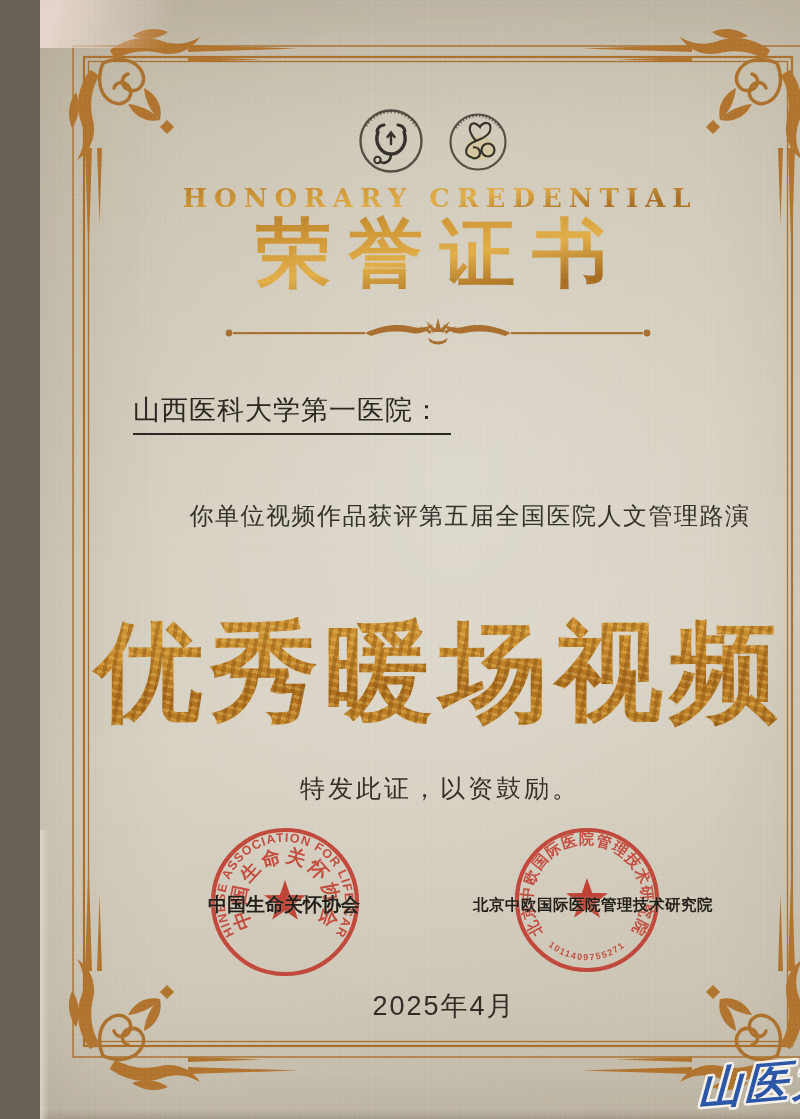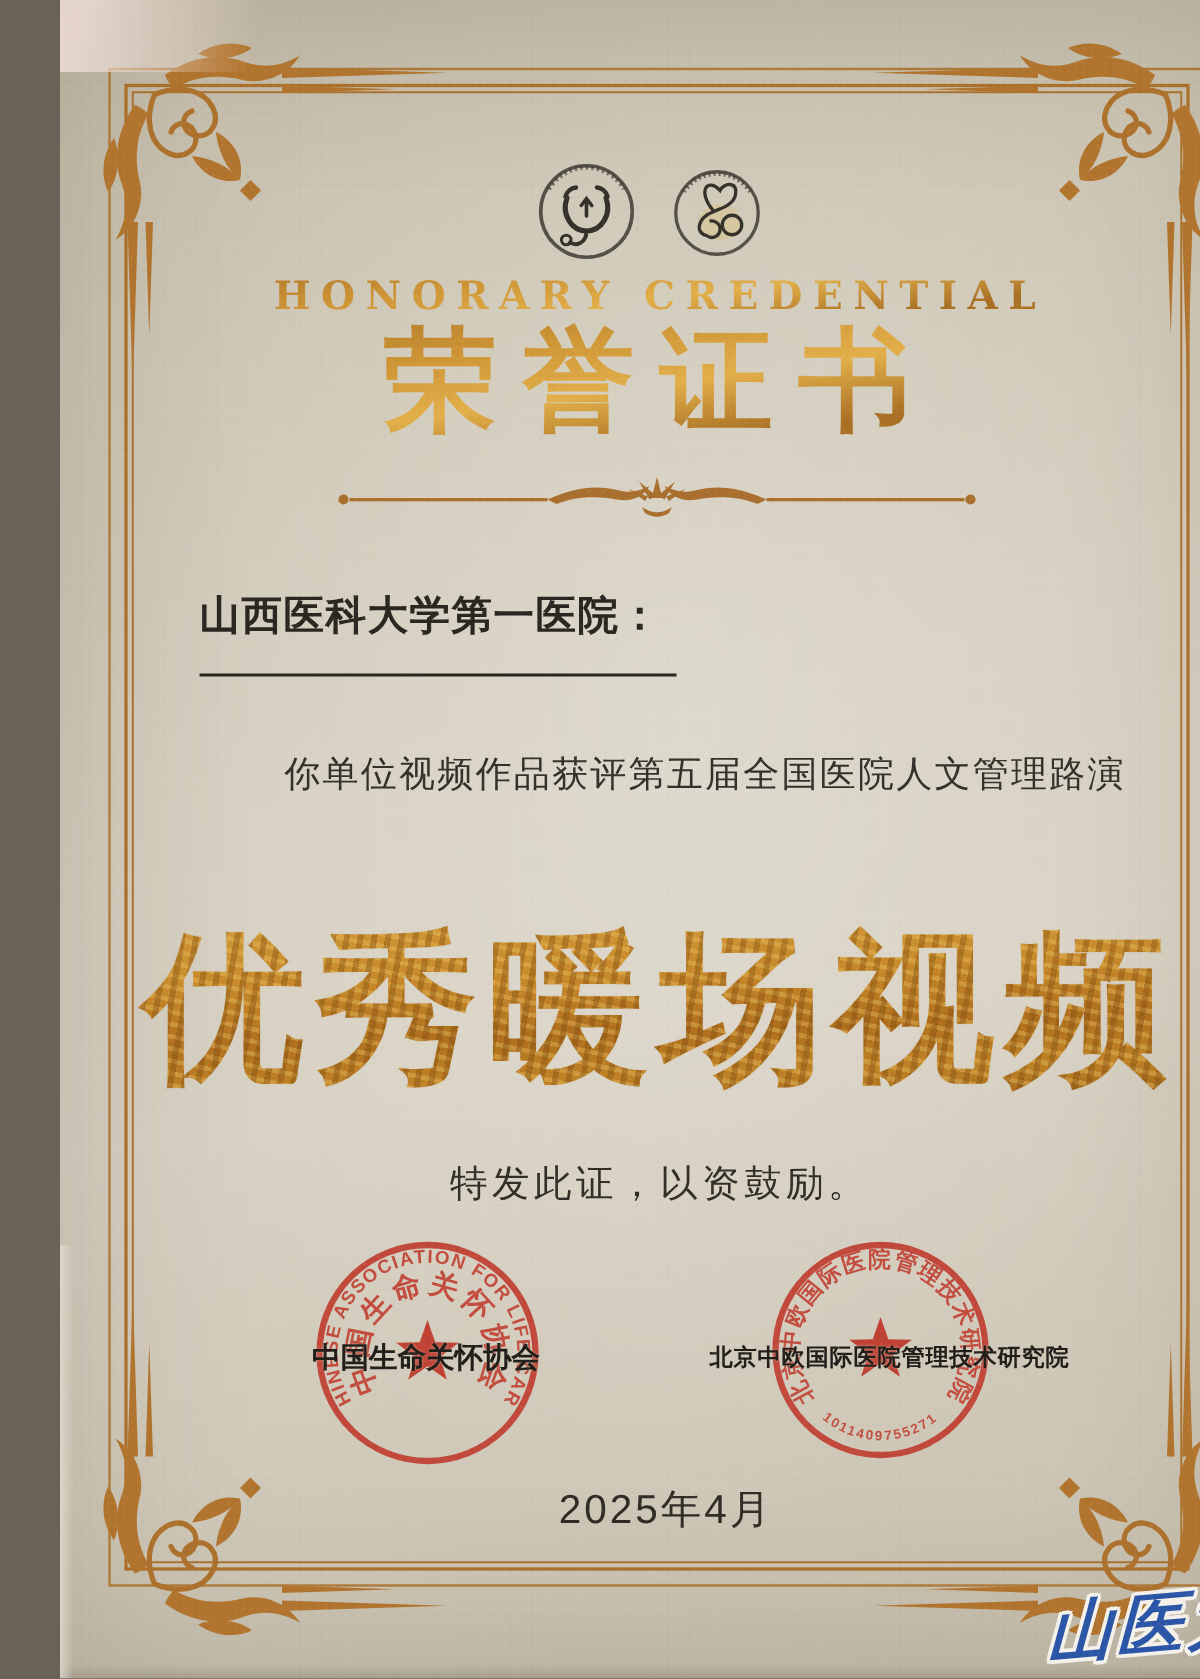--- a/index.html
+++ b/index.html
@@ -33,22 +33,22 @@
 
   .gold-serif{
     font-family:"DejaVu Serif","Liberation Serif",serif;font-weight:700;
     background-image:linear-gradient(172deg,#a06820 0%,#cf9636 30%,#e2af49 48%,#a86e22 68%,#c88f32 100%);
     -webkit-background-clip:text;background-clip:text;color:transparent;
   }
   .title-en{top:183px;font-size:26px;letter-spacing:7px;padding-right:80px;}
   .title-zh{top:212px;font-size:75px;letter-spacing:17px;padding-right:104px;line-height:1.1;}
 
   .recipient{
-    top:392px;left:93px;font-size:27px;font-weight:700;color:#2a2620;
-    border-bottom:2.5px solid #2a2620;padding:0 10px 21px 0;letter-spacing:1px;
+    top:392px;left:93px;font-size:27px;font-weight:400;color:#2a2620;
+    border-bottom:2.5px solid #2a2620;padding:0 10px 5px 0;letter-spacing:1px;
   }
   .bodyline{top:500px;font-size:24px;color:#34302a;letter-spacing:1.5px;padding-left:30px;}
   .award{
     top:610px;font-size:108px;font-weight:900;letter-spacing:7px;line-height:1.15;
     font-family:Liberation Sans, sans-serif;
     background-image:
       repeating-linear-gradient(100deg, rgba(122,72,14,.38) 0 4px, rgba(0,0,0,0) 4px 9px),
       repeating-linear-gradient(12deg, rgba(248,206,106,.42) 0 3px, rgba(0,0,0,0) 3px 8px),
       linear-gradient(178deg,#dda43e 5%,#d2922f 35%,#b5731f 60%,#c98a2a 80%,#9c621a 100%);
     -webkit-background-clip:text;background-clip:text;color:transparent;

